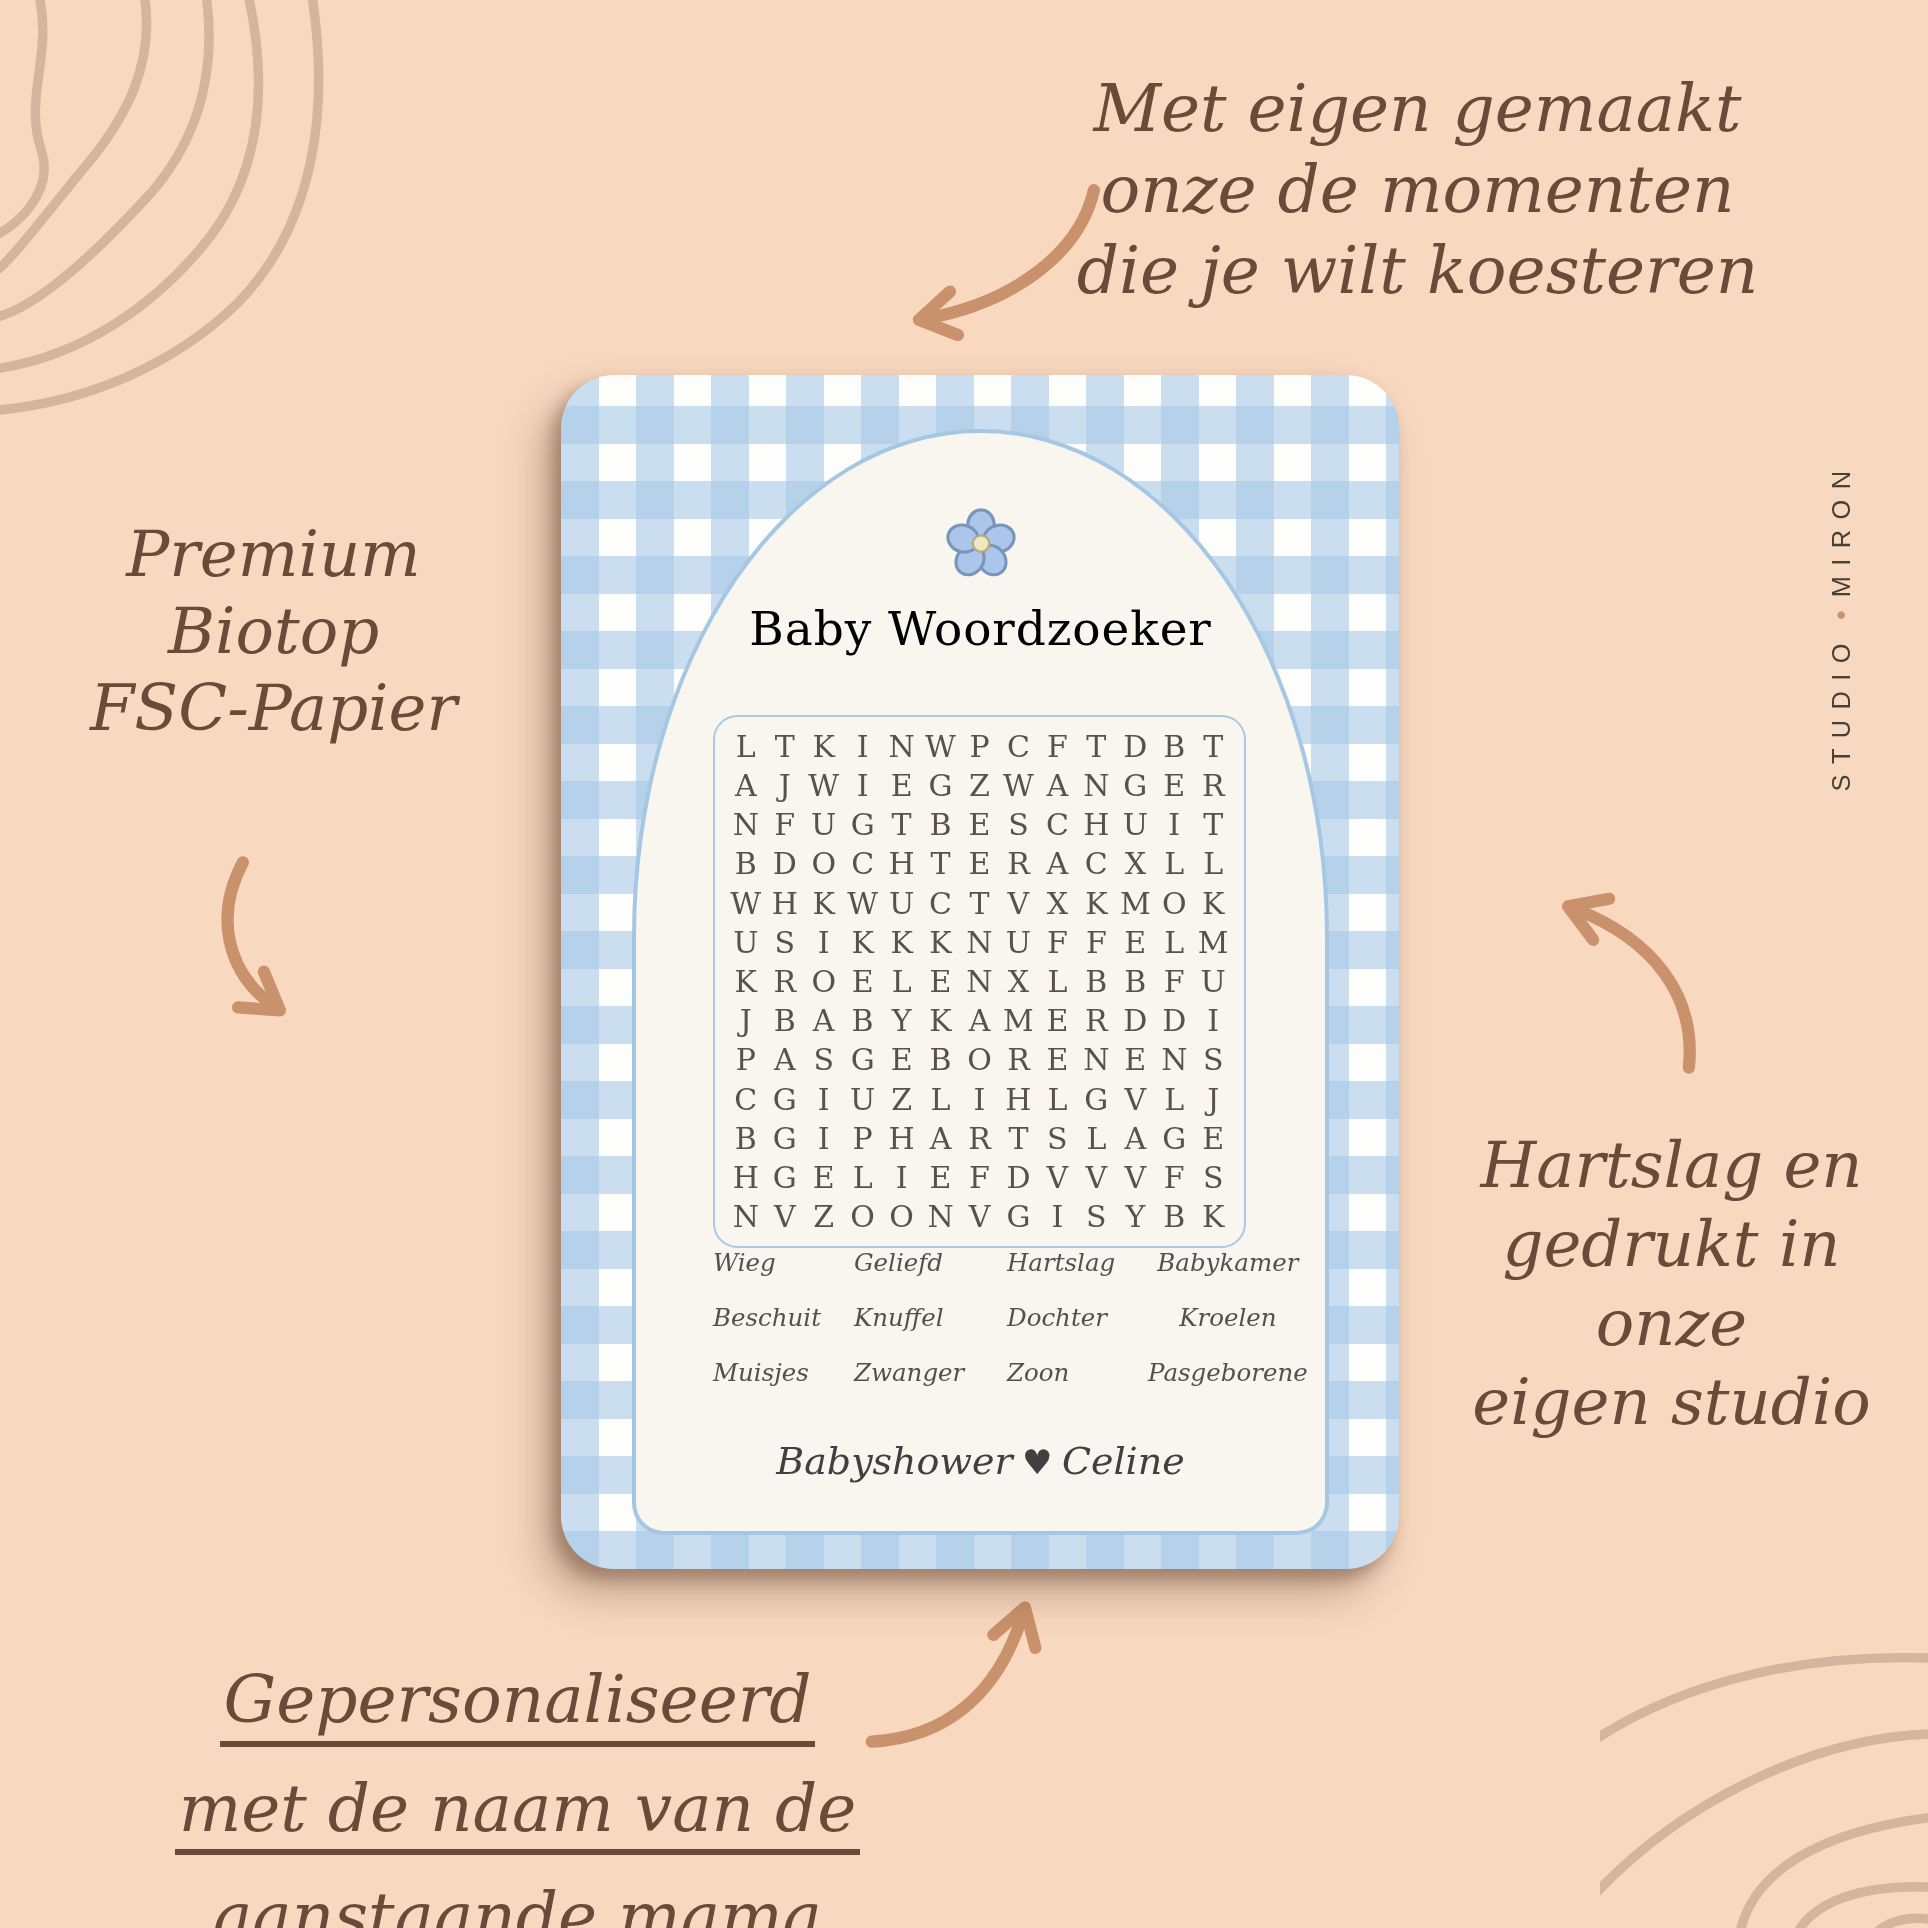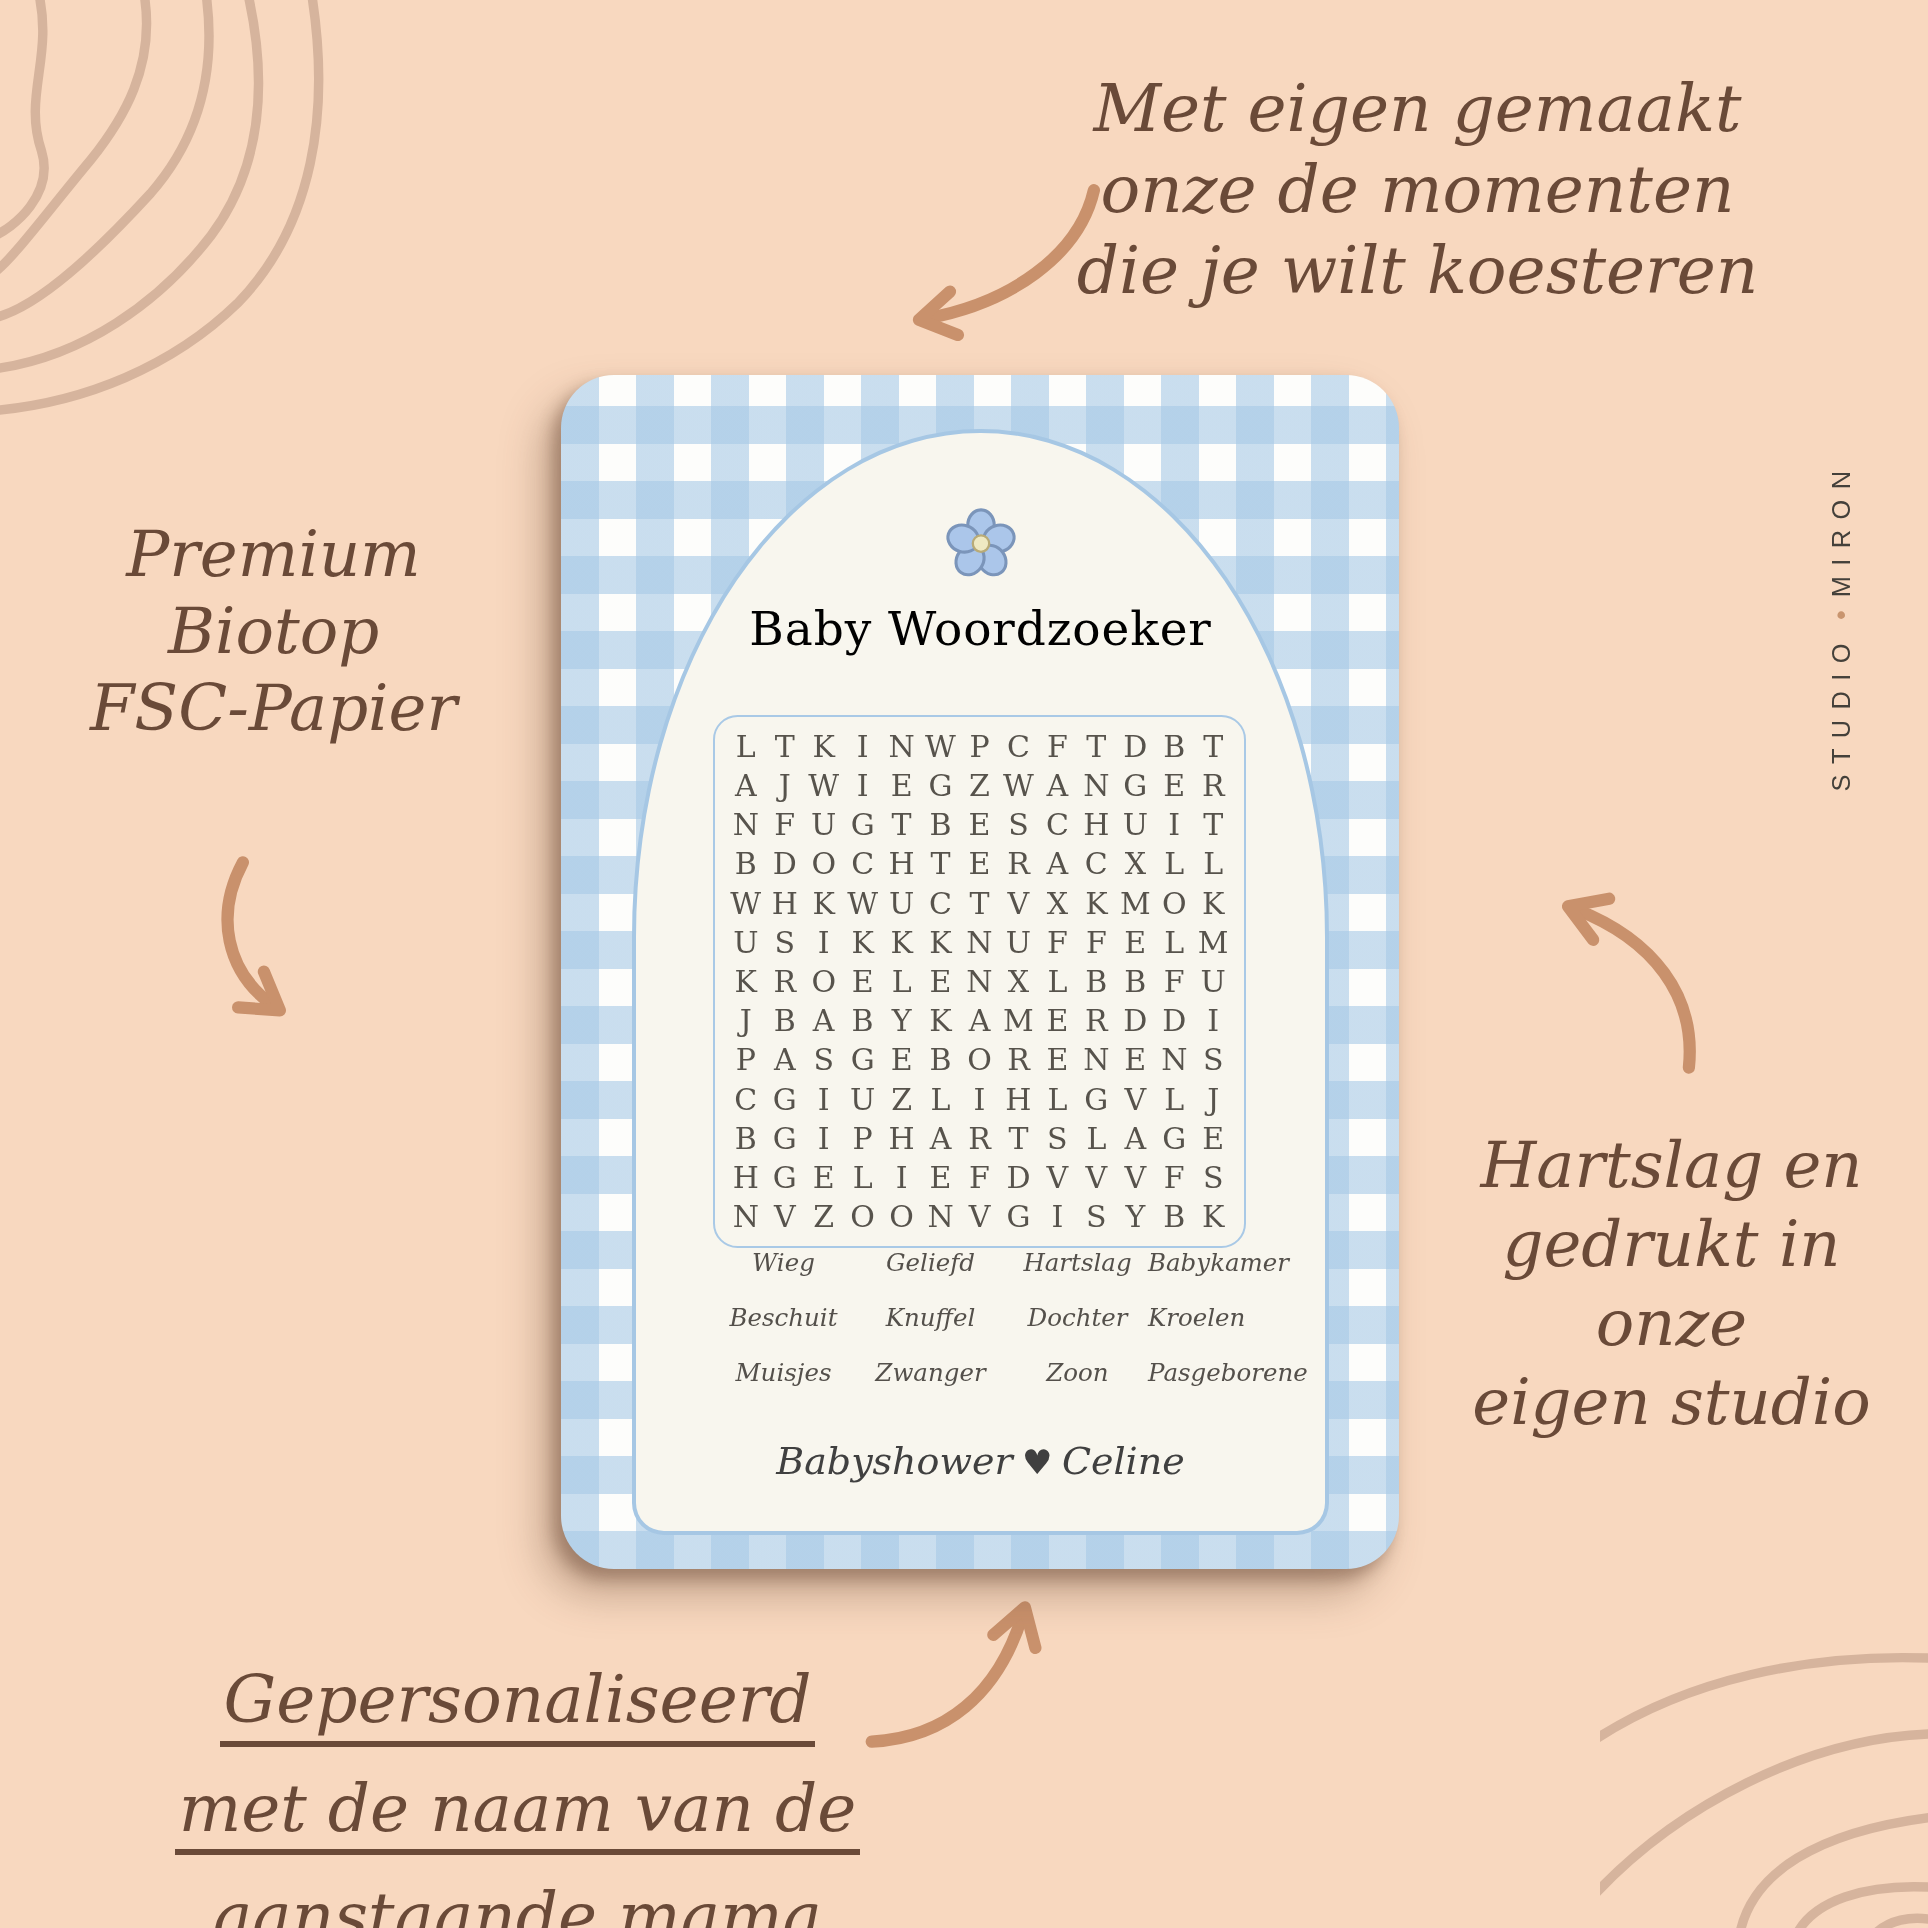--- a/index.html
+++ b/index.html
@@ -52,22 +52,22 @@
 
   .grid-box{position:absolute;left:77px;top:282px;width:533px;height:533px;box-sizing:border-box;
         border:2.8px solid #a9c9e6;border-radius:24.5px;padding:9.4px 11.3px;
         display:grid;grid-template-columns:repeat(13,1fr);grid-auto-rows:1fr;}
   .gcell{display:flex;align-items:center;justify-content:center;
         font-size:30px;color:#57534c;}
 
   .word-list{position:absolute;left:77px;top:802px;width:537px;
         display:grid;grid-template-columns:141px 153px 141px 1fr;grid-auto-rows:55px;
         align-items:center;}
-  .word{font-style:italic;font-size:24.5px;color:#54504b;text-align:center;}
-  .word:nth-child(4n){text-align:left;}
+  .word{font-style:italic;font-size:24.5px;color:#54504b;text-align:left;}
+  .word:nth-child(4n){text-align:center;}
 
   .card-footer{position:absolute;left:0;top:1006px;width:100%;text-align:center;
         font-style:italic;font-size:38px;color:#404040;}
   .card-footer .heart{font-family:"DejaVu Sans",sans-serif;font-style:normal;font-size:34px;
         padding:0 9.4px;}
 </style>
 </head>
 <body>
 
 <div class="stage">

